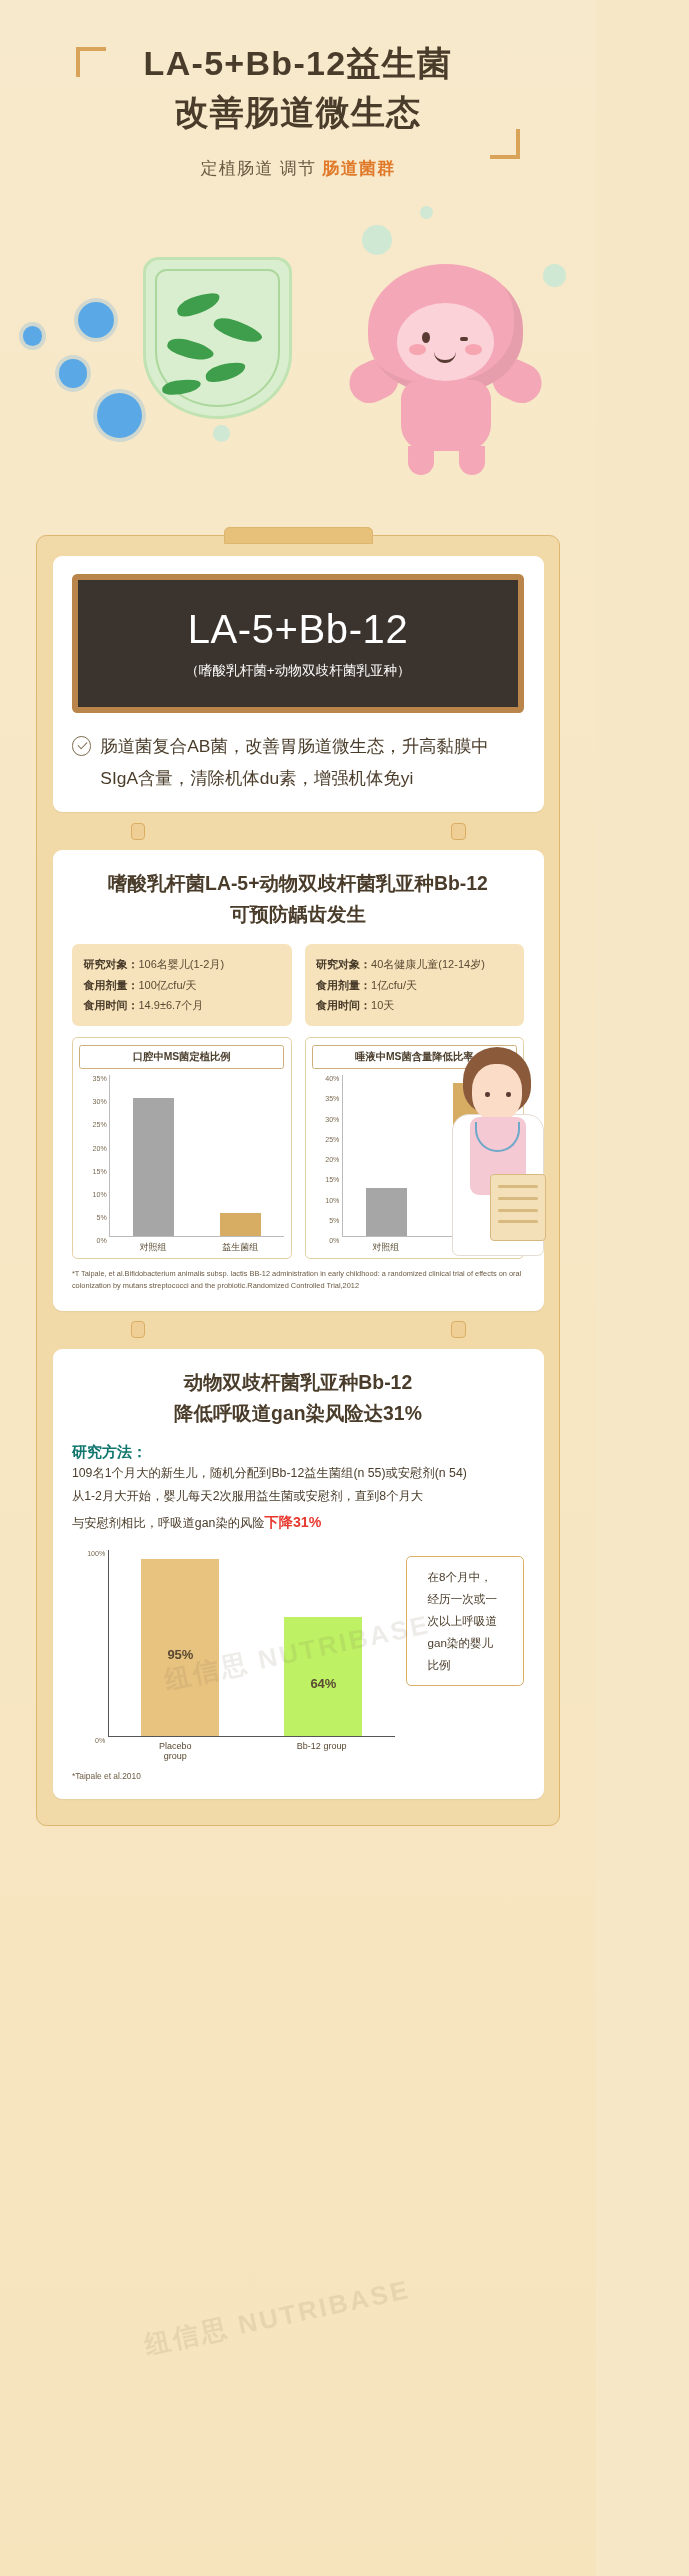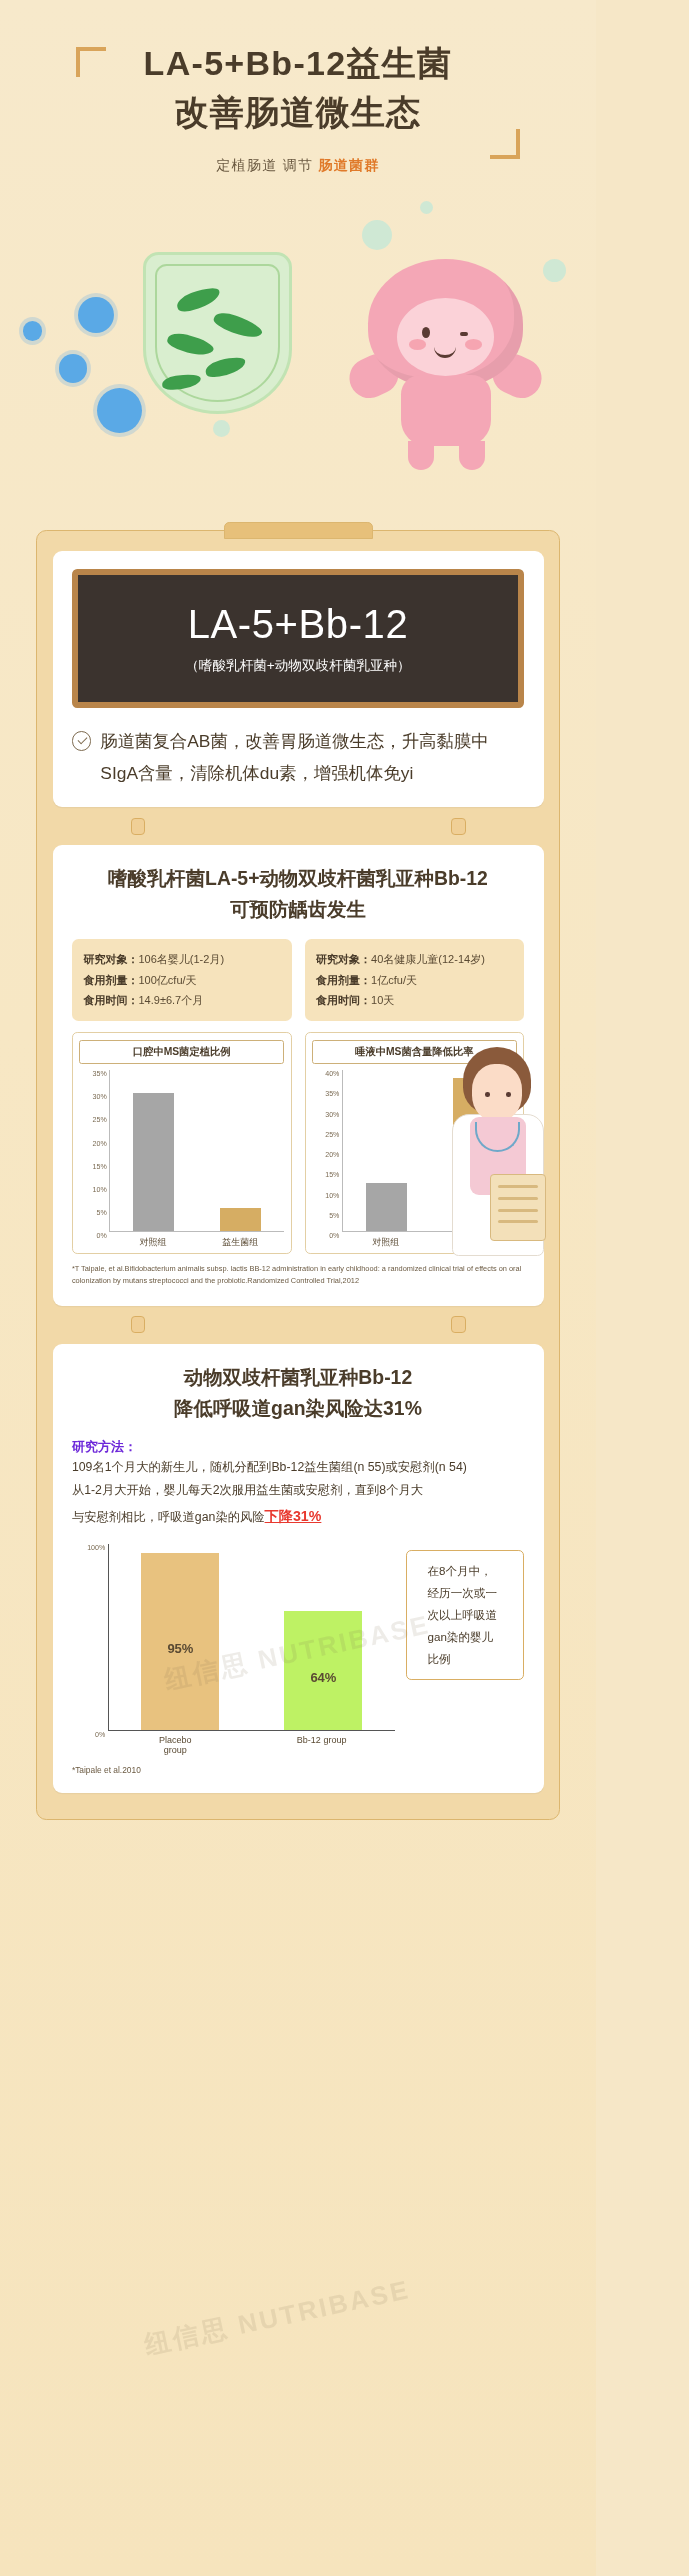--- a/index.html
+++ b/index.html
@@ -34,21 +34,21 @@
     text-align: center;
     color: #4a3c2a;
     font-size: 34px;
     line-height: 1.45;
     font-weight: bold;
     letter-spacing: 1.3px;
   }
   .hero .sub {
     text-align: center;
     margin-top: 19.4px;
-    font-size: 14px;
+    font-size: 17px;
     color: #6b5a42;
     letter-spacing: 1.3px;
   }
   .hero .sub b { color: #e07a2a; font-weight: bold; }
 
   
   .illus {
     position: relative;
     height: 342px;
     margin-top: 6.5px;
@@ -205,23 +205,23 @@
   }
   .plotarea { flex: 1; position: relative; border-left: 0.6px solid #bbb; border-bottom: 0.6px solid #bbb; }
   .bars { position: absolute; inset: 0; display: flex; align-items: flex-end; justify-content: space-around; }
   .bar { width: 41px; }
   .xlabels { display: flex; justify-content: space-around; margin-left: 30px; margin-top: 3.9px; }
   .xlabels span { font-size: 9px; color: #5a4a33; width: 58px; text-align: center; }
   .footnote { font-size: 7.4px; color: #6b5a42; line-height: 1.7; margin-top: 9px; }
 
   
   .sec3-title { text-align:center; font-size: 19.4px; font-weight: bold; color:#4a3c2a; line-height:1.6; }
-  .lbl-orange { color: #6d28d9; font-size: 13px; font-weight: bold; margin-top: 14.2px; }
+  .lbl-orange { color: #0f766e; font-size: 15px; font-weight: bold; margin-top: 14.2px; }
   .para { font-size: 12.3px; color: #4a3c2a; line-height: 1.9; margin-top: 0; }
-  .para .hl { color: #e8392f; font-weight: bold; font-size: 14.2px; text-decoration: underline; }
+  .para .hl { color: #e8392f; font-weight: bold; font-size: 14.2px; }
 
   .bigplot-wrap { display:flex; gap: 11.6px; margin-top: 14.2px; align-items: flex-start;}
   .bigplot { flex: 0 0 323px; }
   .bp { position: relative; height: 187px; display: flex; }
   .bp .yaxis { width: 36px; }
   .bp .plotarea { border-left: 1.3px solid #555; border-bottom: 1.3px solid #555; padding-left: 44px; }
   .bp .bar { width: 78px; position: relative; background: #e8c27f; }
   .bp .bar .v { position: absolute; top: 50%; left: 0; right: 0; text-align: center; font-size: 13px; color: #5a4a33; font-weight: bold;}
   .note-box {
     flex: 1; border: 1.3px solid #d9ae63; border-radius: 5.2px; padding: 9px 20px;

